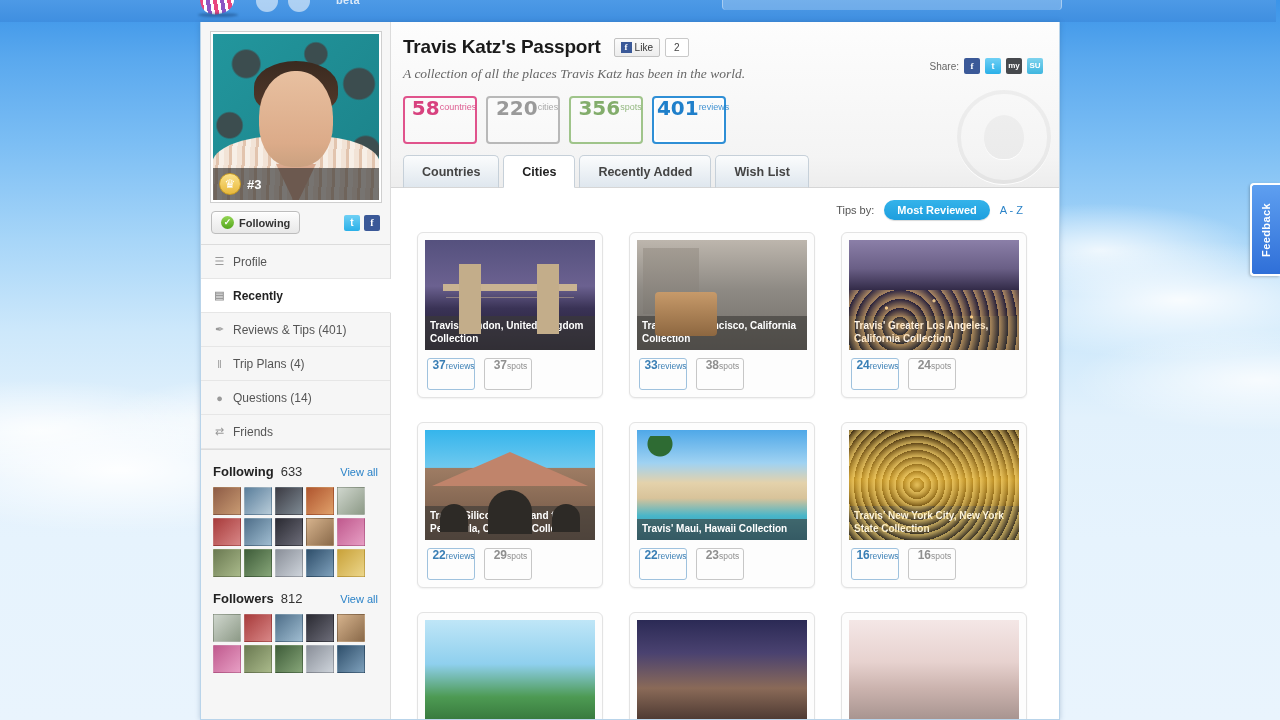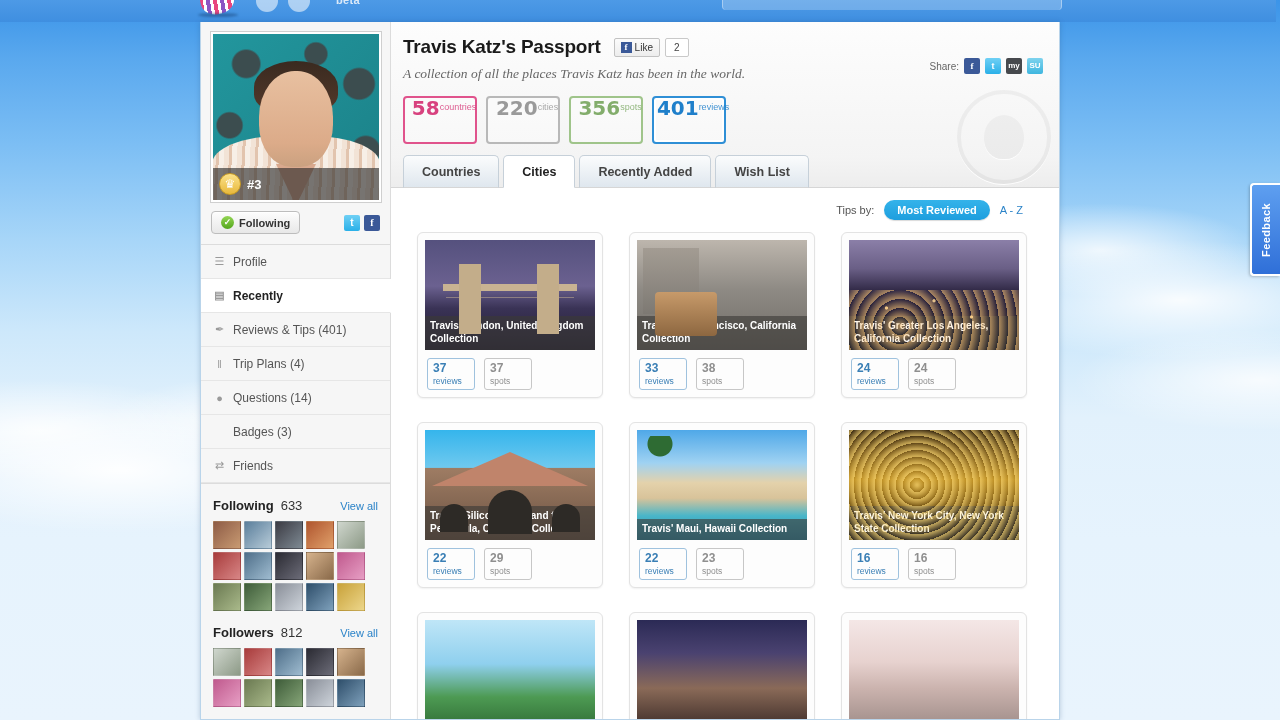--- a/index.html
+++ b/index.html
@@ -279,21 +279,21 @@
   }
   .card-caption {
     position: absolute; left: 0; right: 0; bottom: 0;
     background: rgba(60,58,55,.62); color: #fff;
     font-size: 10px; font-weight: bold; line-height: 1.25;
     padding: 4px 5px 5px 5px;
   }
   .card-stats { display: flex; gap: 9px; margin-top: 8px; padding-left: 2px; }
   .mini-stat {
     width: 48px; height: 32px; border: 1px solid; border-radius: 3px;
-    display: flex; flex-direction: column; justify-content: center;
+    display: flex; flex-direction: row; justify-content: center;
     padding-left: 5px;
   }
   .mini-stat .n { font-size: 12px; font-weight: bold; line-height: 1; }
   .mini-stat .l { font-size: 8.5px; margin-top: 2px; }
   .mini-stat.rev { border-color: #9fc2de; color: #3a7fb5; }
   .mini-stat.spt { border-color: #c7c7c7; color: #8f8f8f; }
 
   
   .ph-london {
     background:
@@ -421,24 +421,20 @@
         <span class="nic">✒</span>
         <span>Reviews &amp; Tips (401)</span>
       </div>
       <div class="nav-item">
         <span class="nic">‖</span>
         <span>Trip Plans (4)</span>
       </div>
       <div class="nav-item">
         <span class="nic">●</span>
         <span>Questions (14)</span>
-      </div>
-      <div class="nav-item">
-        <span class="nic"></span>
-        <span>Badges (3)</span>
       </div>
       <div class="nav-item">
         <span class="nic">⇄</span>
         <span>Friends</span>
       </div>
     </div>
 
     <div class="people-block">
       <div class="people-head">
         <span class="people-title">Following</span>

